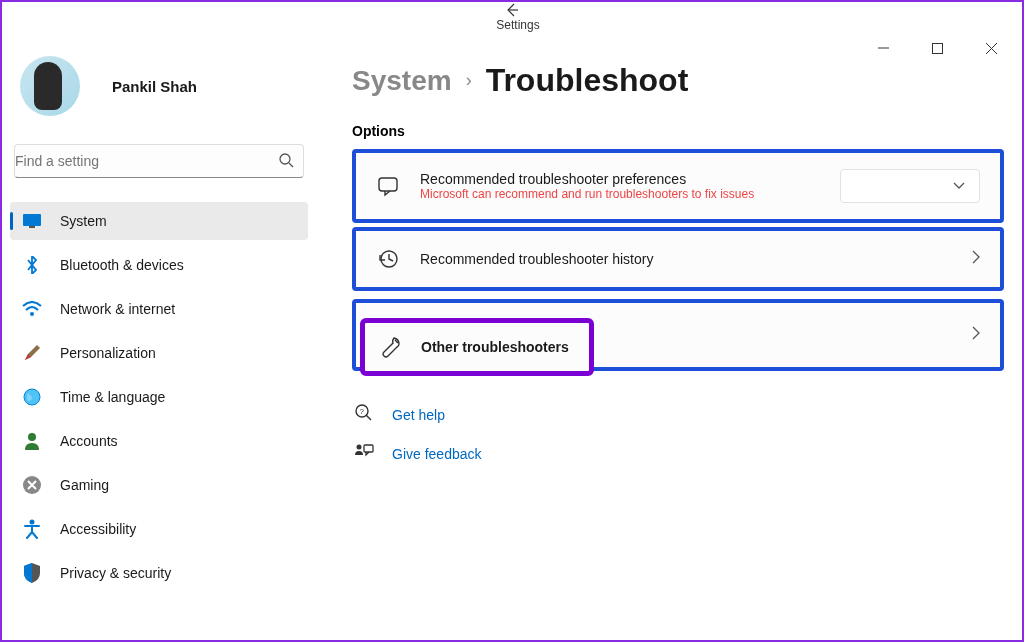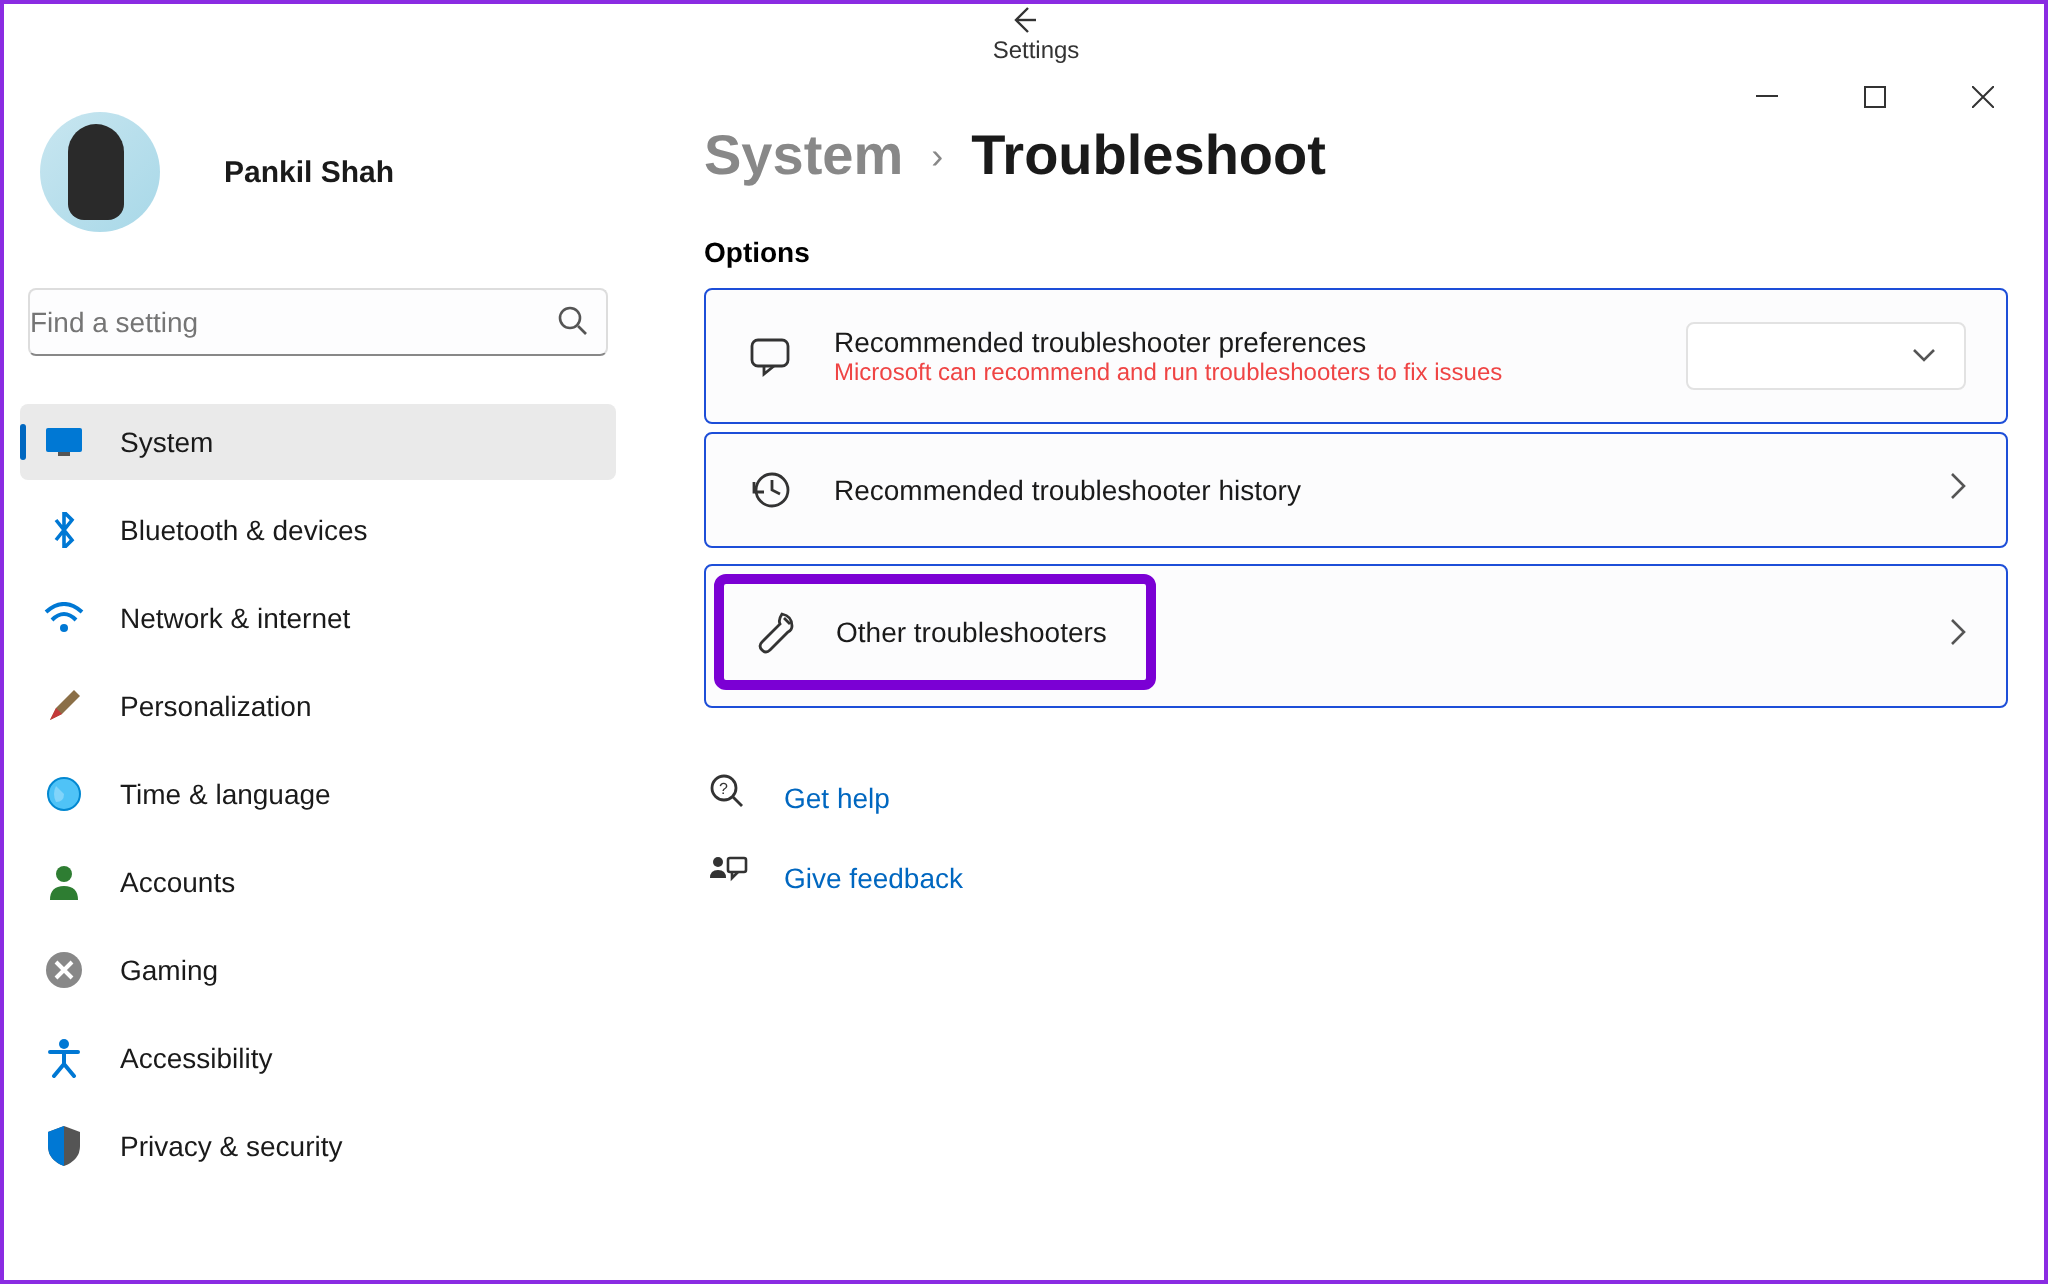--- a/index.html
+++ b/index.html
@@ -162,31 +162,31 @@
       font-size: 28px;
       font-weight: 600;
       color: #888;
       cursor: pointer;
     }
     .crumb-chevron {
       font-size: 18px;
       color: #888;
     }
     .crumb-current {
-      font-size: 28px;
+      font-size: 32px;
       font-weight: 600;
       color: #1a1a1a;
     }
     .section-header {
       font-size: 14px;
       font-weight: 600;
       margin-bottom: 10px;
     }
     .card {
-      border: 1px solid #1d4ed8;
+      border: 4px solid #1d4ed8;
       border-radius: 4px;
       background: #fcfcfd;
       margin-bottom: 4px;
       display: flex;
       align-items: center;
       padding: 16px 20px;
       gap: 20px;
       cursor: pointer;
     }
     .card-icon {
@@ -427,21 +427,21 @@
         <div class="card-title">Recommended troubleshooter history</div>
       </div>
       <span class="card-chevron">
         <svg width="8" height="14">
             <path d="M1 1 L7 7 L1 13" stroke="#555" fill="none" stroke-width="1.3"></path>
           </svg>
       </span>
     </div>
 
     <div class="card card-other" style="margin-top:8px;">
-      <div class="highlight-box" style="left:4px; top:4px;">
+      <div class="highlight-box" style="left:4px; top:15px;font-weight:bold;">
         <span class="card-icon">
           <svg width="22" height="22" viewBox="0 0 22 22">
               <path d="M14 2 Q19 3 19 8 Q19 10 17 11 L8 20 Q6 22 4 20 Q2 18 4 16 L13 7 Q12 5 14 2 Z M15 4 L18 7" stroke="#333" fill="none" stroke-width="1.4"></path>
             </svg>
         </span>
         <div class="card-title">Other troubleshooters</div>
       </div>
       <span class="card-chevron" style="margin-left:auto;">
         <svg width="8" height="14">
             <path d="M1 1 L7 7 L1 13" stroke="#555" fill="none" stroke-width="1.3"></path>

